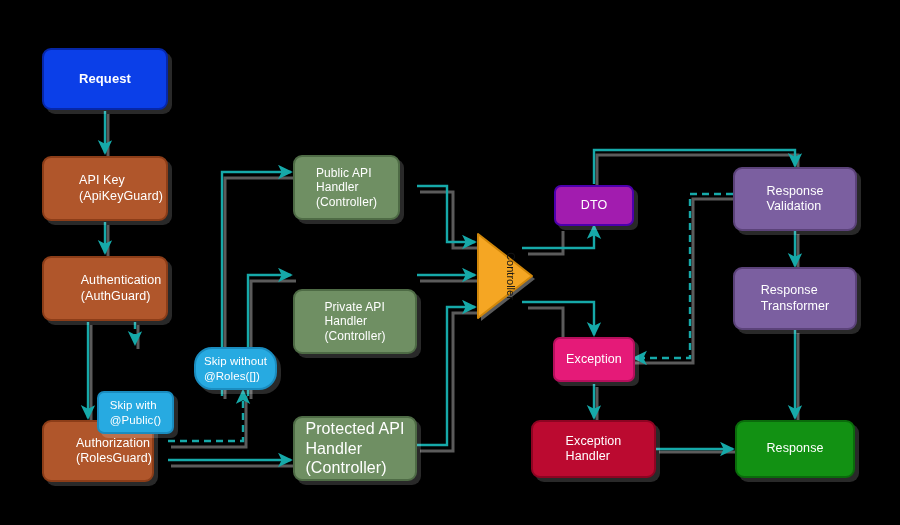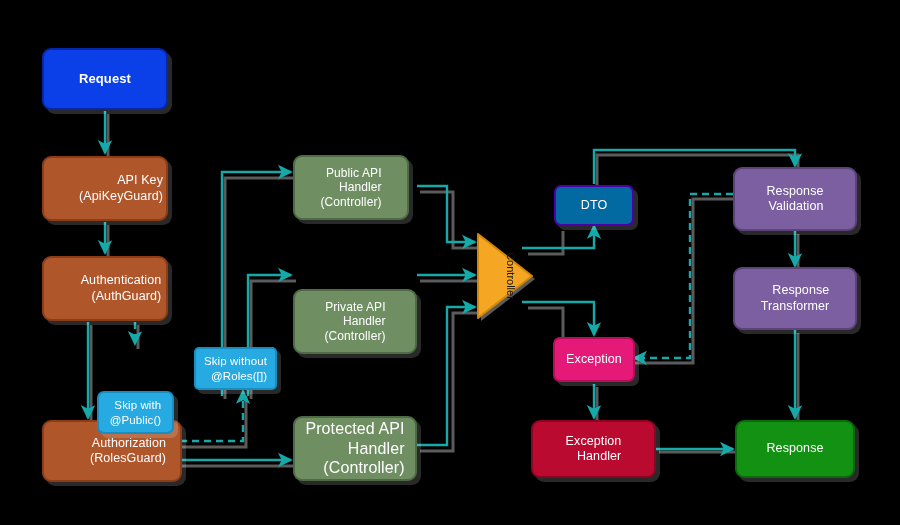--- a/index.html
+++ b/index.html
@@ -23,42 +23,42 @@
     width: 900px;
     height: 525px;
     pointer-events: none;
   }
   .node {
     position: absolute;
     box-sizing: border-box;
     display: flex;
     align-items: center;
     justify-content: center;
-    text-align: right;
+    text-align: left;
     color: #ffffff;
     border-radius: 9px;
     border-style: solid;
     border-width: 2px;
     box-shadow: 4px 4px 0 rgba(255,255,255,0.16);
     line-height: 1.22;
     letter-spacing: 0.1px;
     z-index: 3;
   }
   .node .lbl {
     display: block;
     white-space: pre-line;
     padding: 0 4px;
   }
 
   
   .n-request   { background:#0b3fe8; border-color:#0627a8; }
   .n-guard     { background:#b0562b; border-color:#8c3d18;padding-left:32px; }
   .n-skip      { background:#27aae1; border-color:#1a8cbf; }
   .n-handler   { background:#6f8f63; border-color:#4e6b45; }
-  .n-dto       { background:#0369a1; border-color:#4c00ad; }
+  .n-dto       { background:#a21caf; border-color:#4c00ad; }
   .n-exception { background:#e51a78; border-color:#b50f5c; }
   .n-exchandler{ background:#bb0a30; border-color:#8d0422; }
   .n-respval   { background:#7b5fa0; border-color:#5b4279; }
   .n-response  { background:#129113; border-color:#0a6b0b; }
 
   
   .tri-wrap {
     position: absolute;
     z-index: 3;
   }
@@ -169,36 +169,36 @@
   <div class="node n-guard" style="left:42px; top:156px; width:126px; height:65px; font-size:12.5px;">
     <span class="lbl">API Key
 (ApiKeyGuard)</span>
   </div>
 
   <div class="node n-guard" style="left:42px; top:256px; width:126px; height:65px; font-size:12.5px;">
     <span class="lbl">Authentication
 (AuthGuard)</span>
   </div>
 
-  <div class="node n-guard" style="left:42px; top:420px; width:140px; height:62px; font-size:12.5px;">
+  <div class="node n-guard" style="left:42px; top:420px; width:112px; height:62px; font-size:12.5px;">
     <span class="lbl">Authorization
 (RolesGuard)</span>
   </div>
 
   <div class="node n-skip" style="left:97px; top:347px; width:77px; height:43px; font-size:11.5px; border-radius:7px;margin-top:44px;">
     <span class="lbl">Skip with
 @Public()</span>
   </div>
 
-  <div class="node n-skip" style="left:194px; top:347px; width:83px; height:43px; font-size:11.5px; border-radius:5px;">
+  <div class="node n-skip" style="left:194px; top:347px; width:83px; height:43px; font-size:11.5px; border-radius:18px;">
     <span class="lbl">Skip without
 @Roles([])</span>
   </div>
 
-  <div class="node n-handler" style="left:293px; top:155px; width:116px; height:65px; font-size:12px;">
+  <div class="node n-handler" style="left:293px; top:155px; width:107px; height:65px; font-size:12px;">
     <span class="lbl">Public API
 Handler
 (Controller)</span>
   </div>
 
   <div class="node n-handler" style="left:293px; top:245px; width:124px; height:65px; font-size:12px;margin-top:44px;">
     <span class="lbl">Private API
 Handler
 (Controller)</span>
   </div>

